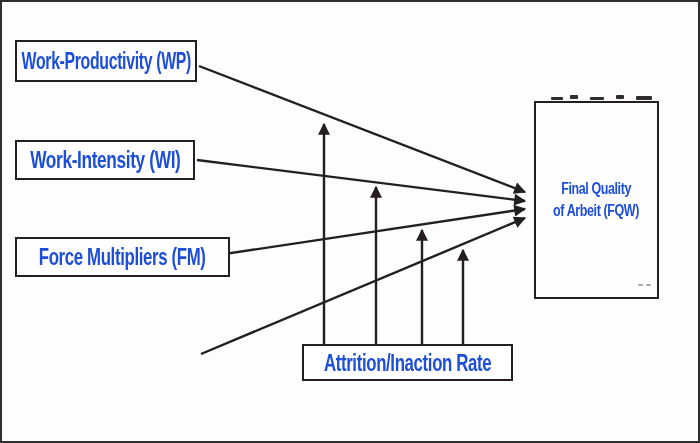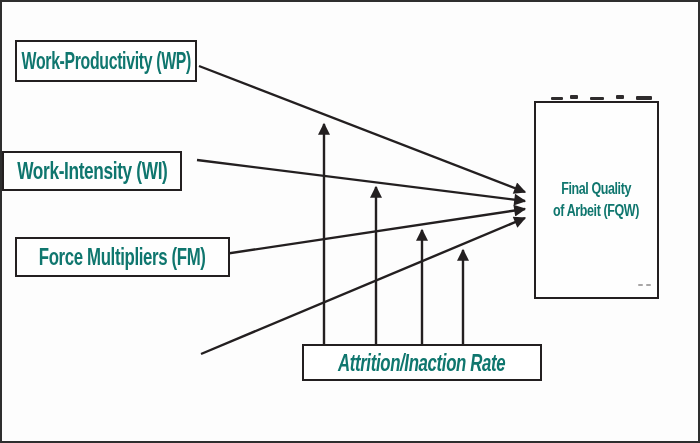--- a/index.html
+++ b/index.html
@@ -8,21 +8,21 @@
     font-family: "Liberation Sans", sans-serif;
   }
   .canvas {
     position: relative;
     width: 700px;
     height: 443px;
     background: #fdfdfd;
     border: 2px solid #2e2e2e;
     box-sizing: border-box;
     overflow: hidden;
-    color: #0f766e;
+    color: #1d4ed8;
   }
   svg.connectors {
     position: absolute;
     left: 0; top: 0;
     width: 700px; height: 443px;
   }
   svg.connectors line { stroke: #231f20; stroke-width: 2.4; }
   .node {
     position: absolute;
     box-sizing: border-box;
@@ -35,27 +35,27 @@
     letter-spacing: -0.5px;
     text-align: center;
   }
   .node .nt {
     white-space: nowrap;
     display: inline-block;
     transform-origin: center center;
   }
   .node-wp   { left: 13px;  top: 38px;  width: 182px; height: 42px; font-size: 24px; }
   .node-wp .nt { transform: scaleX(0.66); }
-  .node-wi   { left: 0;  top: 138px; width: 180px; height: 40px; font-size: 24px; margin-top: 11px; }
+  .node-wi   { left: 13px;  top: 138px; width: 180px; height: 40px; font-size: 24px; }
   .node-wi .nt { transform: scaleX(0.72); }
   .node-fm   { left: 13px;  top: 235px; width: 215px; height: 40px; font-size: 24px; }
   .node-fm .nt { transform: scaleX(0.70); }
   .node-mr   { left: 13px;  top: 333px; width: 184px; height: 40px; font-size: 24px; }
   .node-mr .nt { transform: scaleX(0.64); }
-  .node-attrition { left: 300px; top: 342px; width: 240px; height: 37px; font-size: 24px; background:#fff;font-style:italic; }
+  .node-attrition { left: 300px; top: 342px; width: 211px; height: 37px; font-size: 24px; background:#fff; }
   .node-attrition .nt { transform: scaleX(0.70); }
   .node-fqw  { left: 532px; top: 99px;  width: 125px; height: 198px; font-size: 16px; border-width: 2.5px; align-items: center; }
   .node-fqw .nt2 { line-height: 1.35; }
   .node-fqw .nt2 > div {
     white-space: nowrap;
     transform: scaleX(0.78);
     transform-origin: center center;
   }
   .artifact {
     position: absolute;

